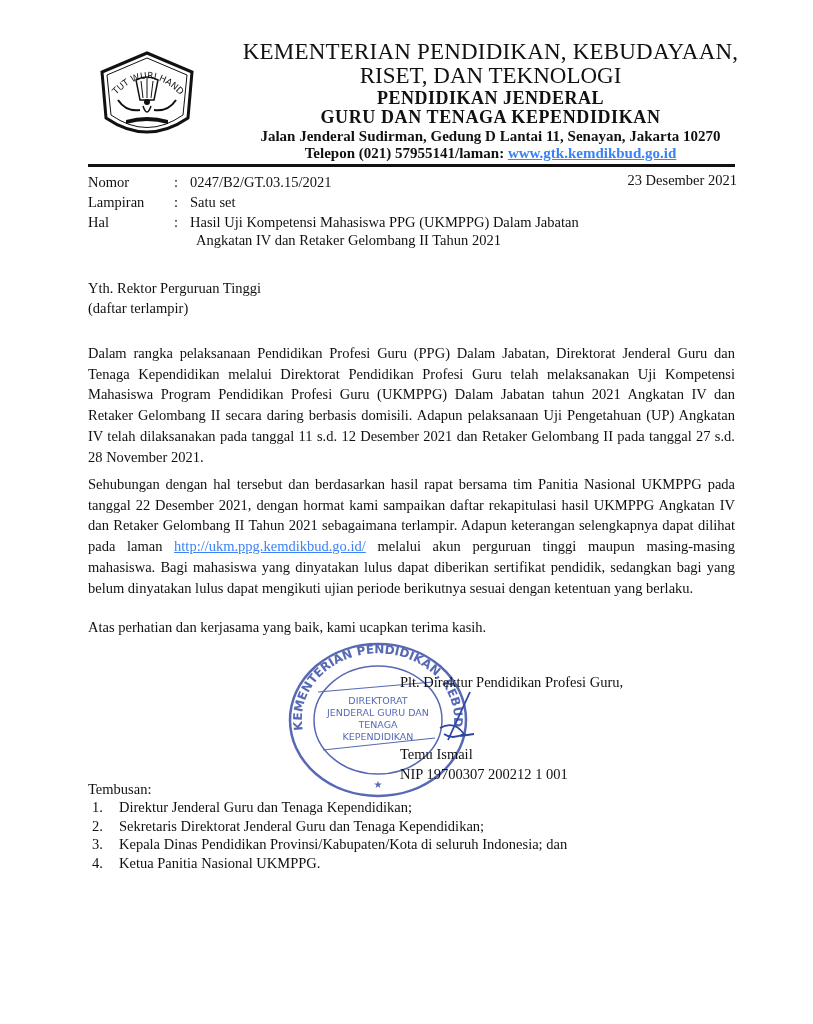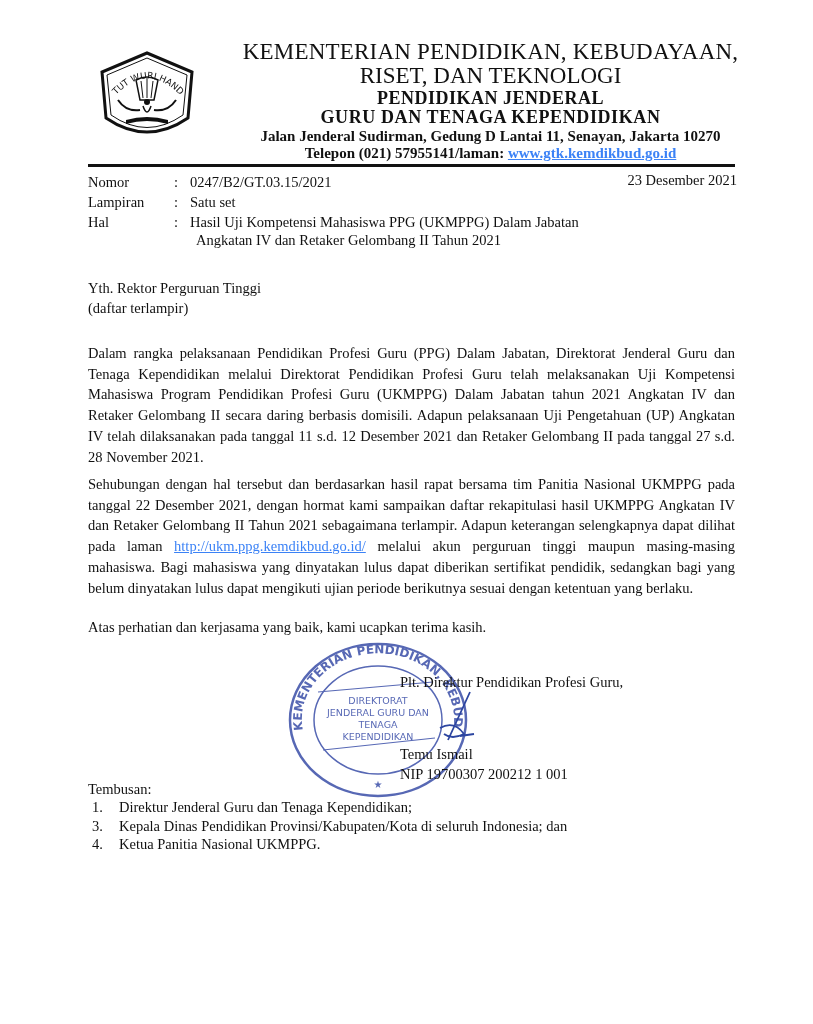--- a/index.html
+++ b/index.html
@@ -116,15 +116,16 @@
   <svg width="60" height="70" viewBox="0 0 60 70">
     <path d="M40 2 L18 50 M10 38 Q24 30 34 44 Q22 50 14 44 M30 46 L44 44" fill="none" stroke="#2c45a0" stroke-width="1.8"></path>
   </svg>
 </div>
 <div class="abs sig" style="top:744px;">Temu Ismail</div>
 <div class="abs sig" style="top:764px;">NIP 19700307 200212 1 001</div>
 
 <div class="abs tembusan">Tembusan:</div>
 <ul class="abs cc-list">
   <li><span class="num">1.</span><span>Direktur Jenderal Guru dan Tenaga Kependidikan;</span></li>
+  <li><span class="num">2.</span><span>Sekretaris Direktorat Jenderal Guru dan Tenaga Kependidikan;</span></li>
   <li><span class="num">3.</span><span>Kepala Dinas Pendidikan Provinsi/Kabupaten/Kota di seluruh Indonesia; dan</span></li>
   <li><span class="num">4.</span><span>Ketua Panitia Nasional UKMPPG.</span></li>
 </ul>
 
 </body></html>

